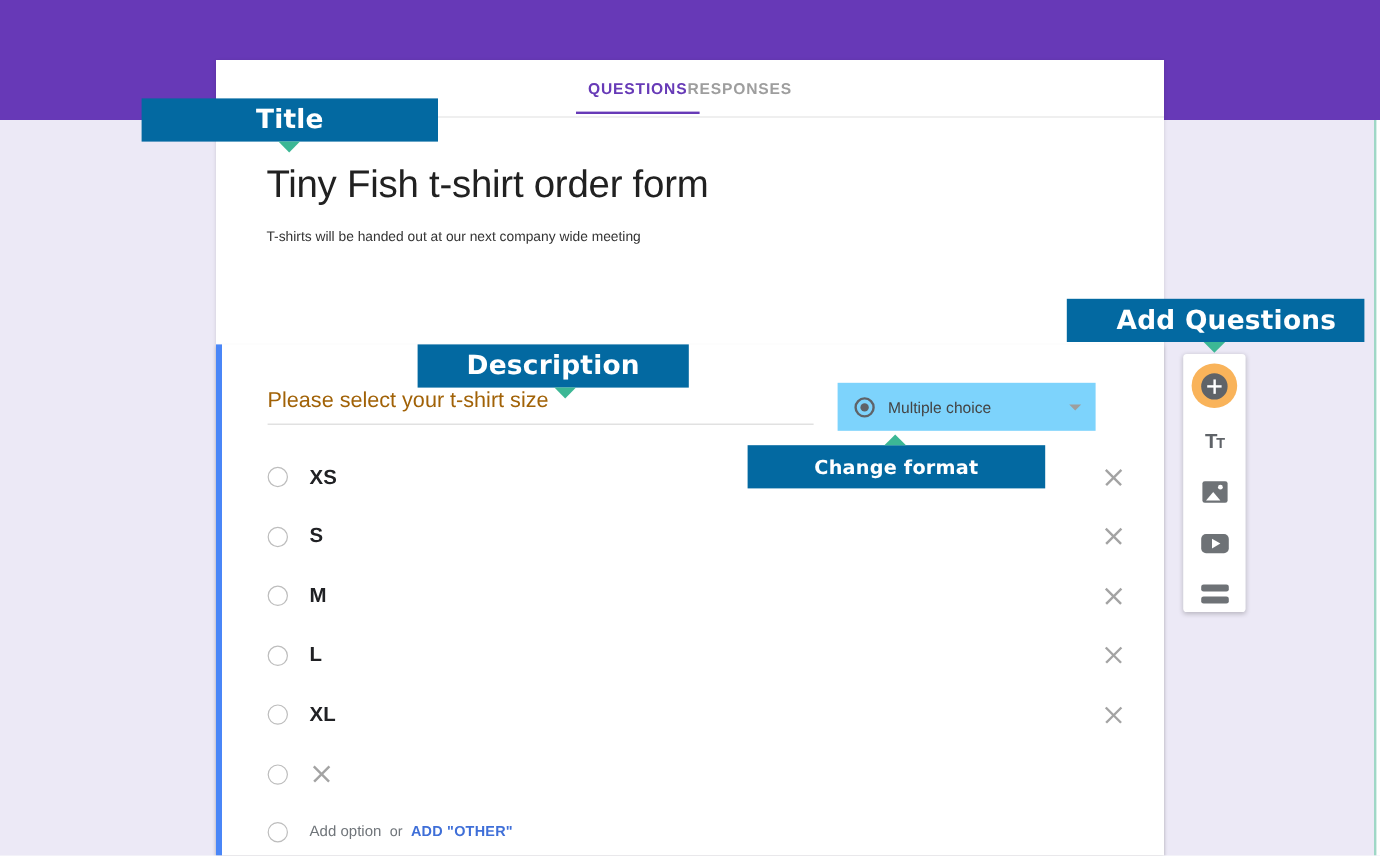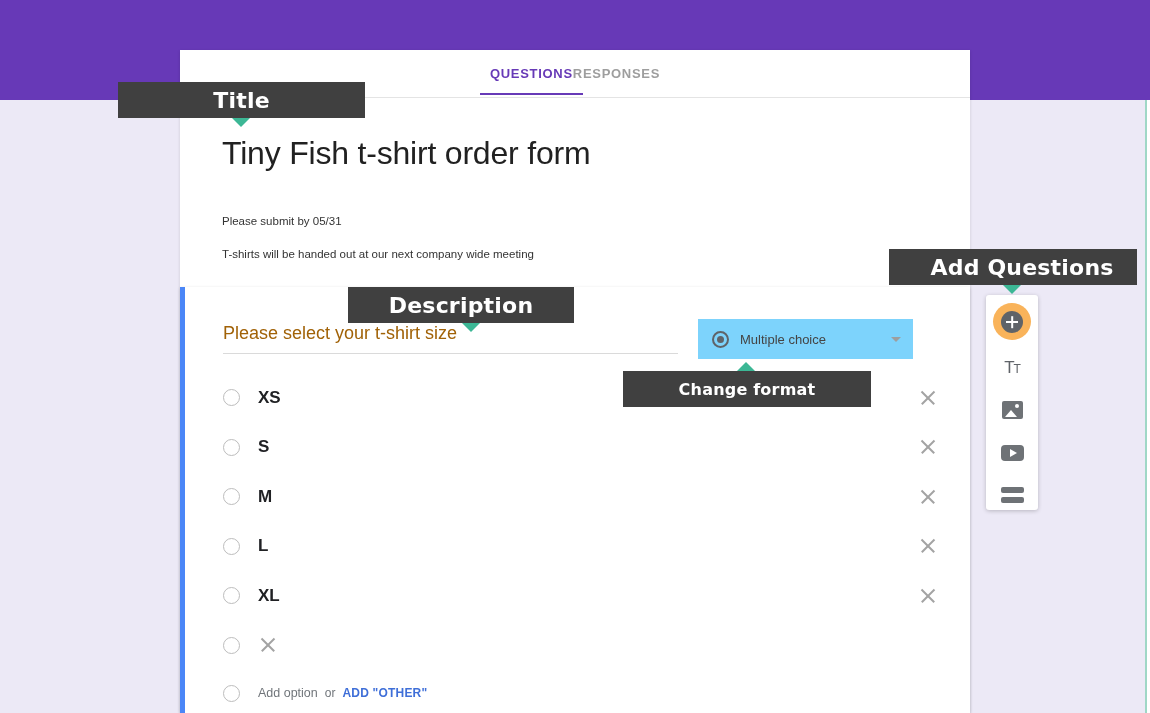--- a/index.html
+++ b/index.html
@@ -151,21 +151,21 @@
   .tool-add-inner::before, .tool-add-inner::after {
     content: ""; position: absolute; background: #ffffff;
   }
   .tool-add-inner::before { left: 5px; top: 10px; width: 12px; height: 2.4px; }
   .tool-add-inner::after  { left: 4.8px; top: 10px; width: 12px; height: 2.4px; transform: rotate(90deg); }
 
   .tool-btn {
     width: 38px; height: 30px; display: flex; align-items: center;
     justify-content: center; cursor: pointer;
   }
-  .tt-icon { font-size: 17px; color: #5f6368; font-weight: normal; letter-spacing: -1px; }
+  .tt-icon { font-size: 17px; color: #5f6368; font-weight: bold; letter-spacing: -1px; }
   .tt-icon .small { font-size: 12px; }
   .img-icon {
     width: 21px; height: 18px; background: #6e7276; border-radius: 2px;
     position: relative; overflow: hidden;
   }
   .img-icon::before {
     content: ""; position: absolute; left: 3px; bottom: 2px;
     width: 0; height: 0; border-left: 6px solid transparent;
     border-right: 6px solid transparent; border-bottom: 7px solid #ffffff;
   }
@@ -183,21 +183,21 @@
     border-bottom: 4px solid transparent; border-left: 7px solid #ffffff;
   }
   .sec-icon { width: 23px; }
   .sec-icon i {
     display: block; height: 6px; background: #6e7276; border-radius: 2px;
   }
   .sec-icon i + i { margin-top: 4px; }
 
   
   .callout {
-    position: absolute; background: #404040; color: #ffffff;
+    position: absolute; background: #0369a1; color: #ffffff;
     font-family: "DejaVu Sans", sans-serif;
     font-weight: bold; display: flex; align-items: center;
     justify-content: center; letter-spacing: 0.2px;
   }
   .callout .ptr-down, .callout .ptr-up {
     position: absolute; width: 0; height: 0;
     border-left: 9px solid transparent; border-right: 9px solid transparent;
   }
   .callout .ptr-down { bottom: -9px; border-top: 9px solid #3cb795; }
   .callout .ptr-up   { top: -9px; border-bottom: 9px solid #3cb795; }
@@ -227,21 +227,20 @@
     <div class="tab active">
       <span>QUESTIONS</span>
     </div>
     <div class="tab">
       <span>RESPONSES</span>
     </div>
   </div>
 
   <div class="title-block">
     <div class="form-title">Tiny Fish t-shirt order form</div>
-    <div class="desc-line desc-1">Please submit by 05/31</div>
     <div class="desc-line desc-2">T-shirts will be handed out at our next company wide meeting</div>
   </div>
 
   <div class="head-sep"></div>
 </div>
 
 <div class="question-card">
 
   <div class="q-head">
     <div class="q-title-wrap">

